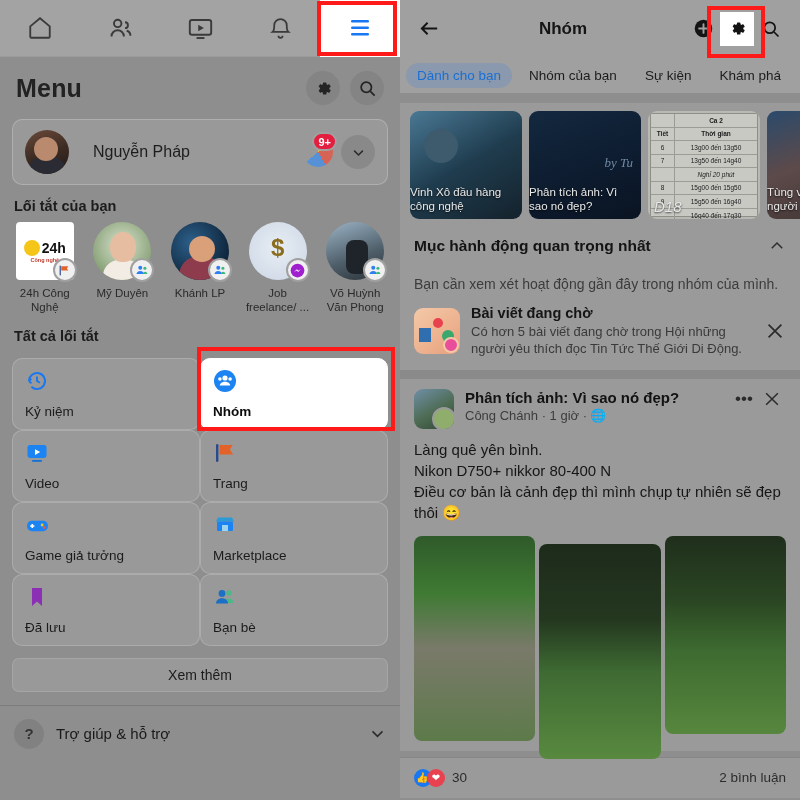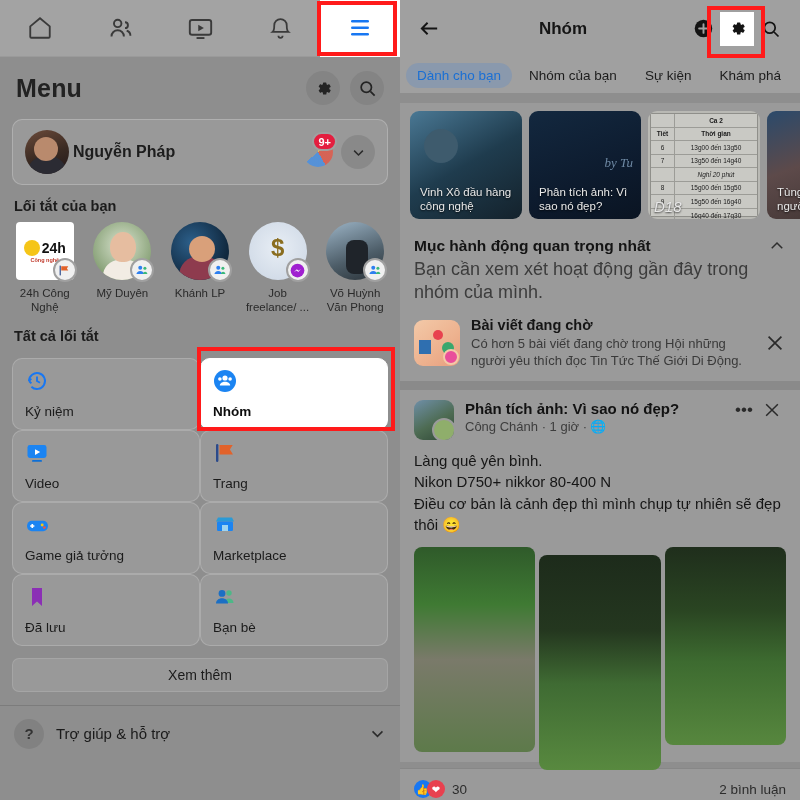--- a/index.html
+++ b/index.html
@@ -60,21 +60,21 @@
     position: relative; flex: 0 0 auto;
   }
   .avatar::after {
     content:""; position:absolute; left:9px; top:7px; width:24px; height:24px;
     border-radius:50%; background: #b98a6d;
   }
   .avatar::before {
     content:""; position:absolute; left:2px; bottom:0; width:40px; height:18px;
     border-radius: 18px 18px 0 0; background: #2b2b33;
   }
-  .profile-name { font-size: 16px; font-weight: bold; color: #1d1d1d; margin-left: 4px; }
+  .profile-name { font-size: 16px; font-weight: normal; color: #1d1d1d; margin-left: 24px; }
   .profile-card .spacer { flex: 1; }
   .notif-wrap { position: relative; width: 34px; height: 34px; margin-right: 6px; }
   .notif-circle {
     position:absolute; inset:2px; border-radius:50%;
     background: conic-gradient(#e8c34a 0deg 70deg, #e05a4a 70deg 150deg, #4a90e2 150deg 230deg, rgba(0,0,0,0) 230deg 360deg);
     opacity:.85;
   }
   .notif-badge {
     position: absolute; right: -2px; top: -3px; min-width: 21px; height: 19px;
     background: #e41e3f; color: #fff; border-radius: 10px; font-size: 11px; font-weight: bold;
@@ -161,21 +161,21 @@
 
   .r-strip { height: 10px; background: #8e8e8e; }
 
   
   .stories { display:flex; gap:7px; padding: 8px 10px; background:#9a9a9a; }
   .story {
     width: 112px; height: 108px; border-radius: 9px; overflow:hidden; position:relative;
     flex: 0 0 auto;
   }
   .story .cap {
-    position:absolute; left:10px; right:6px; bottom:6px; color:#e9e9e9;
+    position:absolute; left:0; right:6px; bottom:6px; color:#e9e9e9;
     font-size: 11.5px; line-height: 1.22; font-weight: 500;
     text-shadow: 0 1px 2px rgba(0,0,0,.8);
   }
   .st1 { background: linear-gradient(150deg,#4a7894 0%,#1f3c4e 50%,#14222c 100%); }
   .st1::after{content:"";position:absolute;left:14px;top:18px;width:34px;height:34px;border-radius:50%;background:#3e5b6d;}
   .st2 { background: linear-gradient(160deg,#13283f 0%,#0d1b2e 60%,#0a1422 100%); }
   .st2::after{content:"by Tu";position:absolute;right:8px;top:44px;color:#6f8aa5;font-family:"Liberation Serif",serif;font-style:italic;font-size:13px;}
   .st3 { background: #b9b9b4; }
   .st4 { background: linear-gradient(160deg,#2b4a6b 0%,#5d4a4a 45%,#3c3230 100%); }
 
@@ -185,21 +185,21 @@
   .mt-c1 { width:24px; text-align:center; border-right:1px solid #9c9c97; height:100%; display:flex;align-items:center;justify-content:center;}
   .mt-c2 { flex:1; text-align:center; display:flex;align-items:center;justify-content:center;}
   .mt-head { font-weight:bold; }
   .mt-italic { font-style: italic; }
   .d18 { position:absolute; left:6px; bottom:4px; font-size:15px; color:#e8e8e8; text-shadow:0 1px 2px rgba(0,0,0,.7);font-style:italic; }
 
   
   .r-card { background:#9a9a9a; padding: 10px 14px 12px 14px; }
   .ac-head { display:flex; align-items:flex-start; }
   .ac-title { font-size: 15.5px; font-weight:bold; color:#141414; flex:1; }
-  .ac-sub { font-size: 18px; color:#3c3c3c; margin-top: 3px; line-height:1.3; }
+  .ac-sub { font-size: 14px; color:#3c3c3c; margin-top: 20px; line-height:1.3; }
   .pend-row { display:flex; align-items:center; margin-top: 12px; }
   .pend-thumb {
     width: 46px; height: 46px; border-radius: 9px; flex:0 0 auto; position:relative; overflow:hidden;
     background: linear-gradient(140deg,#f3c9a8 0%,#edb18e 60%,#e79d7e 100%);
   }
   .pend-thumb .b1{position:absolute;left:5px;top:20px;width:12px;height:14px;background:#2f6fb0;}
   .pend-thumb .b2{position:absolute;left:19px;top:10px;width:10px;height:10px;border-radius:50%;background:#e8424f;}
   .pend-thumb .b3{position:absolute;left:28px;top:22px;width:12px;height:12px;border-radius:50%;background:#3aa76d;}
   .pend-thumb .b4{position:absolute;right:1px;bottom:1px;width:16px;height:16px;border-radius:50%;background:#e94e9b;border:2px solid #f3c9a8;}
   .pend-text { margin-left: 11px; flex:1; }

